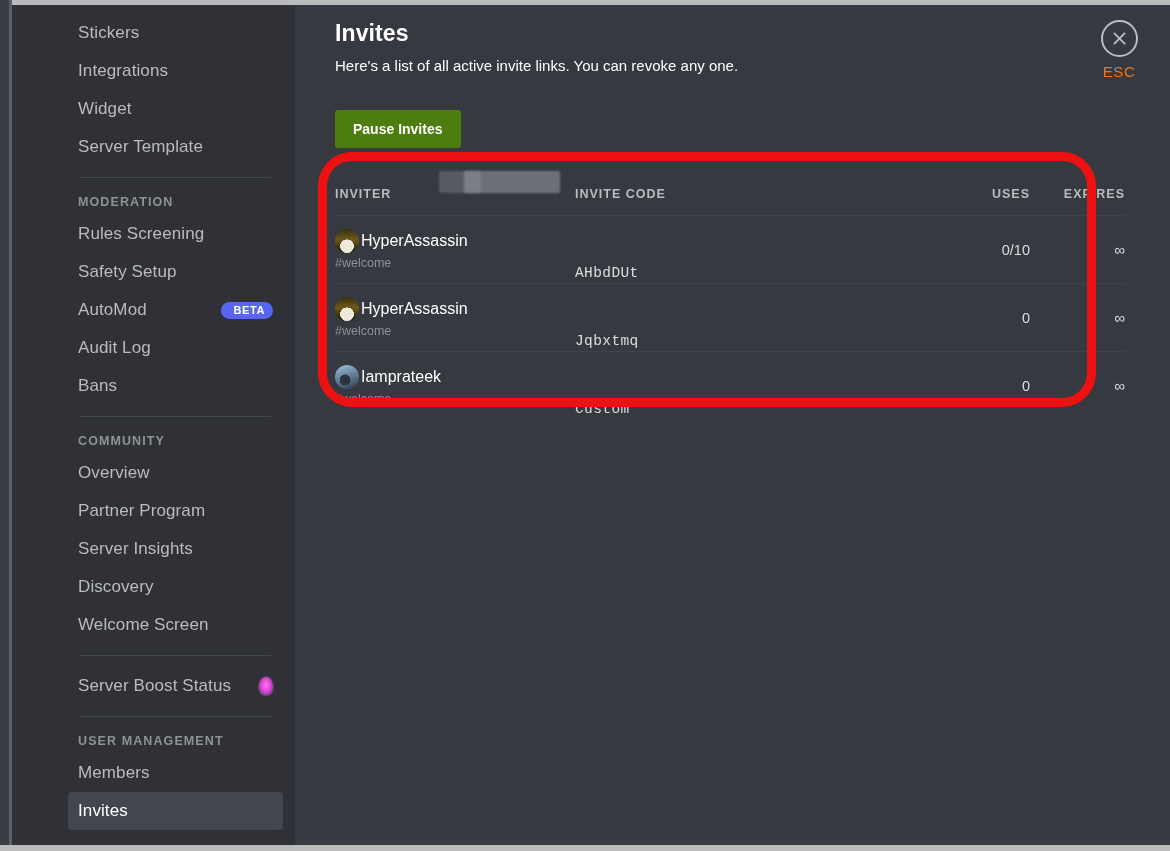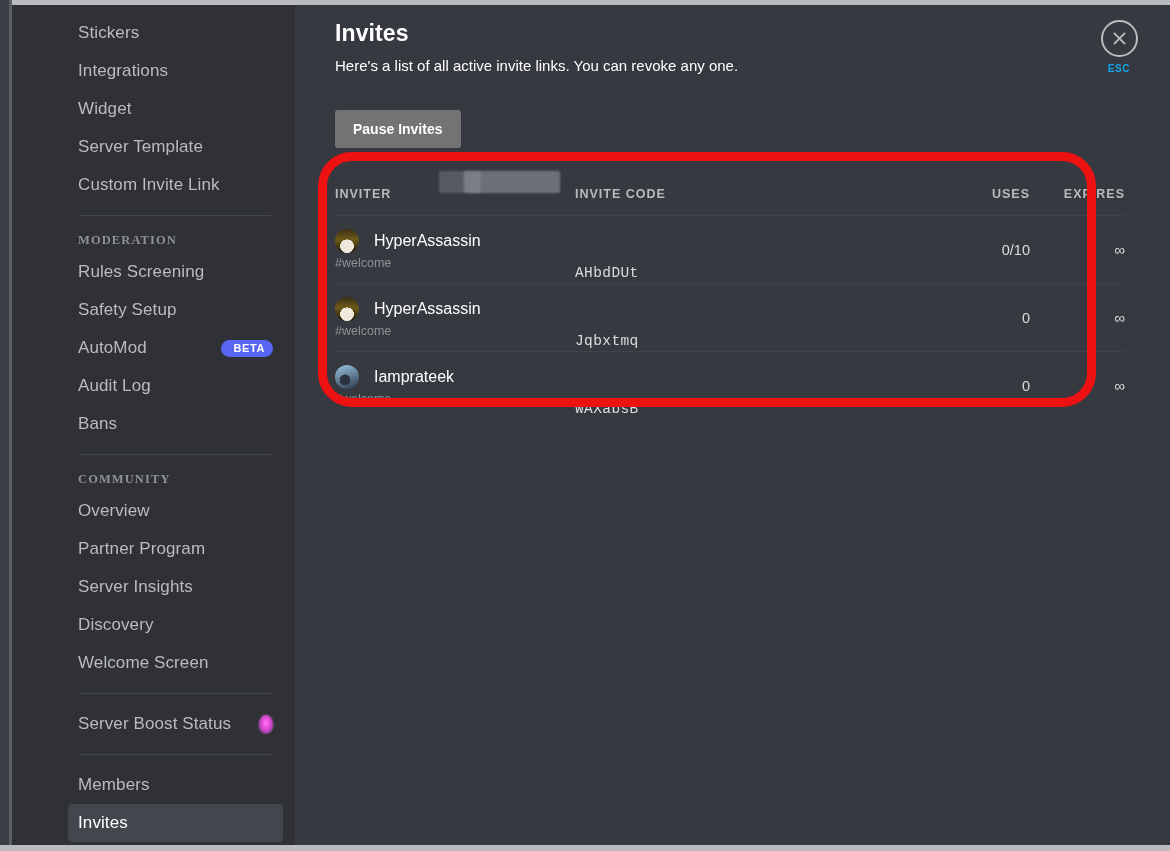--- a/index.html
+++ b/index.html
@@ -64,21 +64,20 @@
   .section-header {
     margin: 0 12px 0 56px;
     padding: 0 10px;
     height: 26px;
     display: flex; align-items: center;
     color: #8e9297;
     font-size: 12.5px;
     font-weight: bold;
     letter-spacing: 1.1px;
     text-transform: uppercase;
-    font-family: Liberation Serif, serif;
   }
   .divider {
     height: 1px;
     background: #42464d;
     margin: 11px 24px 11px 68px;
   }
   .badge-beta {
     background: #5865f2;
     color: #fff;
     font-size: 11px;
@@ -108,21 +107,21 @@
     font-weight: bold;
     letter-spacing: .1px;
   }
   .page-desc {
     position: absolute; left: 40px; top: 52px;
     color: #ffffff;
     font-size: 15px;
   }
   .btn-pause {
     position: absolute; left: 40px; top: 105px;
-    background: #737373;
+    background: #4d7c0f;
     color: #ffffff;
     border: none;
     border-radius: 3px;
     height: 38px;
     padding: 0 18px;
     font-family: "Liberation Sans", sans-serif;
     font-size: 14px;
     font-weight: bold;
     cursor: pointer;
   }
@@ -135,23 +134,23 @@
     cursor: pointer;
   }
   .esc-circle {
     width: 37px; height: 37px;
     border: 2px solid #b9bbbe;
     border-radius: 50%;
     display: flex; align-items: center; justify-content: center;
   }
   .esc-label {
     margin-top: 6px;
-    color: #0ea5e9;
-    font-size: 10px;
-    font-weight: bold;
+    color: #f97316;
+    font-size: 15px;
+    font-weight: normal;
     letter-spacing: .6px;
   }
 
   
   .table {
     position: absolute; left: 40px; top: 168px;
     width: 790px;
   }
   .thead {
     display: flex;
@@ -171,21 +170,21 @@
     align-items: center;
     height: 68px;
     border-top: 1px solid #3f434a;
   }
   .inviter-cell {
     width: 240px;
     display: flex; align-items: flex-start;
     flex-direction: column;
     justify-content: center;
   }
-  .inviter-top { display: flex; align-items: center; gap: 15px; }
+  .inviter-top { display: flex; align-items: center; gap: 2px; }
   .avatar {
     width: 24px; height: 24px;
     border-radius: 50%;
     flex: 0 0 24px;
     background-size: cover;
   }
   .avatar.a-hyper {
     background:
       radial-gradient(circle at 50% 72%, #efe9dd 0%, #efe9dd 32%, rgba(0,0,0,0) 33%),
       linear-gradient(180deg, #3b2f12 0%, #6d5a1a 45%, #1c1508 100%);
@@ -262,23 +261,20 @@
       </div>
       <div class="nav-item">
         <span class="nav-label">Integrations</span>
       </div>
       <div class="nav-item">
         <span class="nav-label">Widget</span>
       </div>
       <div class="nav-item">
         <span class="nav-label">Server Template</span>
       </div>
-      <div class="nav-item">
-        <span class="nav-label">Custom Invite Link</span>
-      </div>
 
       <div class="divider"></div>
 
       <div class="section-header">MODERATION</div>
 
       <div class="nav-item">
         <span class="nav-label">Rules Screening</span>
       </div>
       <div class="nav-item">
         <span class="nav-label">Safety Setup</span>
@@ -316,20 +312,21 @@
 
       <div class="divider"></div>
 
       <div class="nav-item">
         <span class="nav-label">Server Boost Status</span>
         <span class="boost-gem"></span>
       </div>
 
       <div class="divider"></div>
 
+      <div class="section-header">USER MANAGEMENT</div>
 
       <div class="nav-item">
         <span class="nav-label">Members</span>
       </div>
       <div class="nav-item selected">
         <span class="nav-label">Invites</span>
       </div>
 
     </div>
   </nav>
@@ -388,21 +385,21 @@
 
       <div class="trow">
         <div class="inviter-cell">
           <div class="inviter-top">
             <span class="avatar a-prateek"></span>
             <span class="inviter-name">Iamprateek</span>
             <span class="redact" style="left:104px; top:-2px; width:42px; height:22px;"></span>
           </div>
           <div class="inviter-channel">#welcome</div>
         </div>
-        <div class="cell-code">WAXabsB</div>
+        <div class="cell-code">Custom</div>
         <div class="cell-uses">0</div>
         <div class="cell-expires">∞</div>
       </div>
 
     </div>
 
   </section>
 
   <div class="annotation"></div>
 

